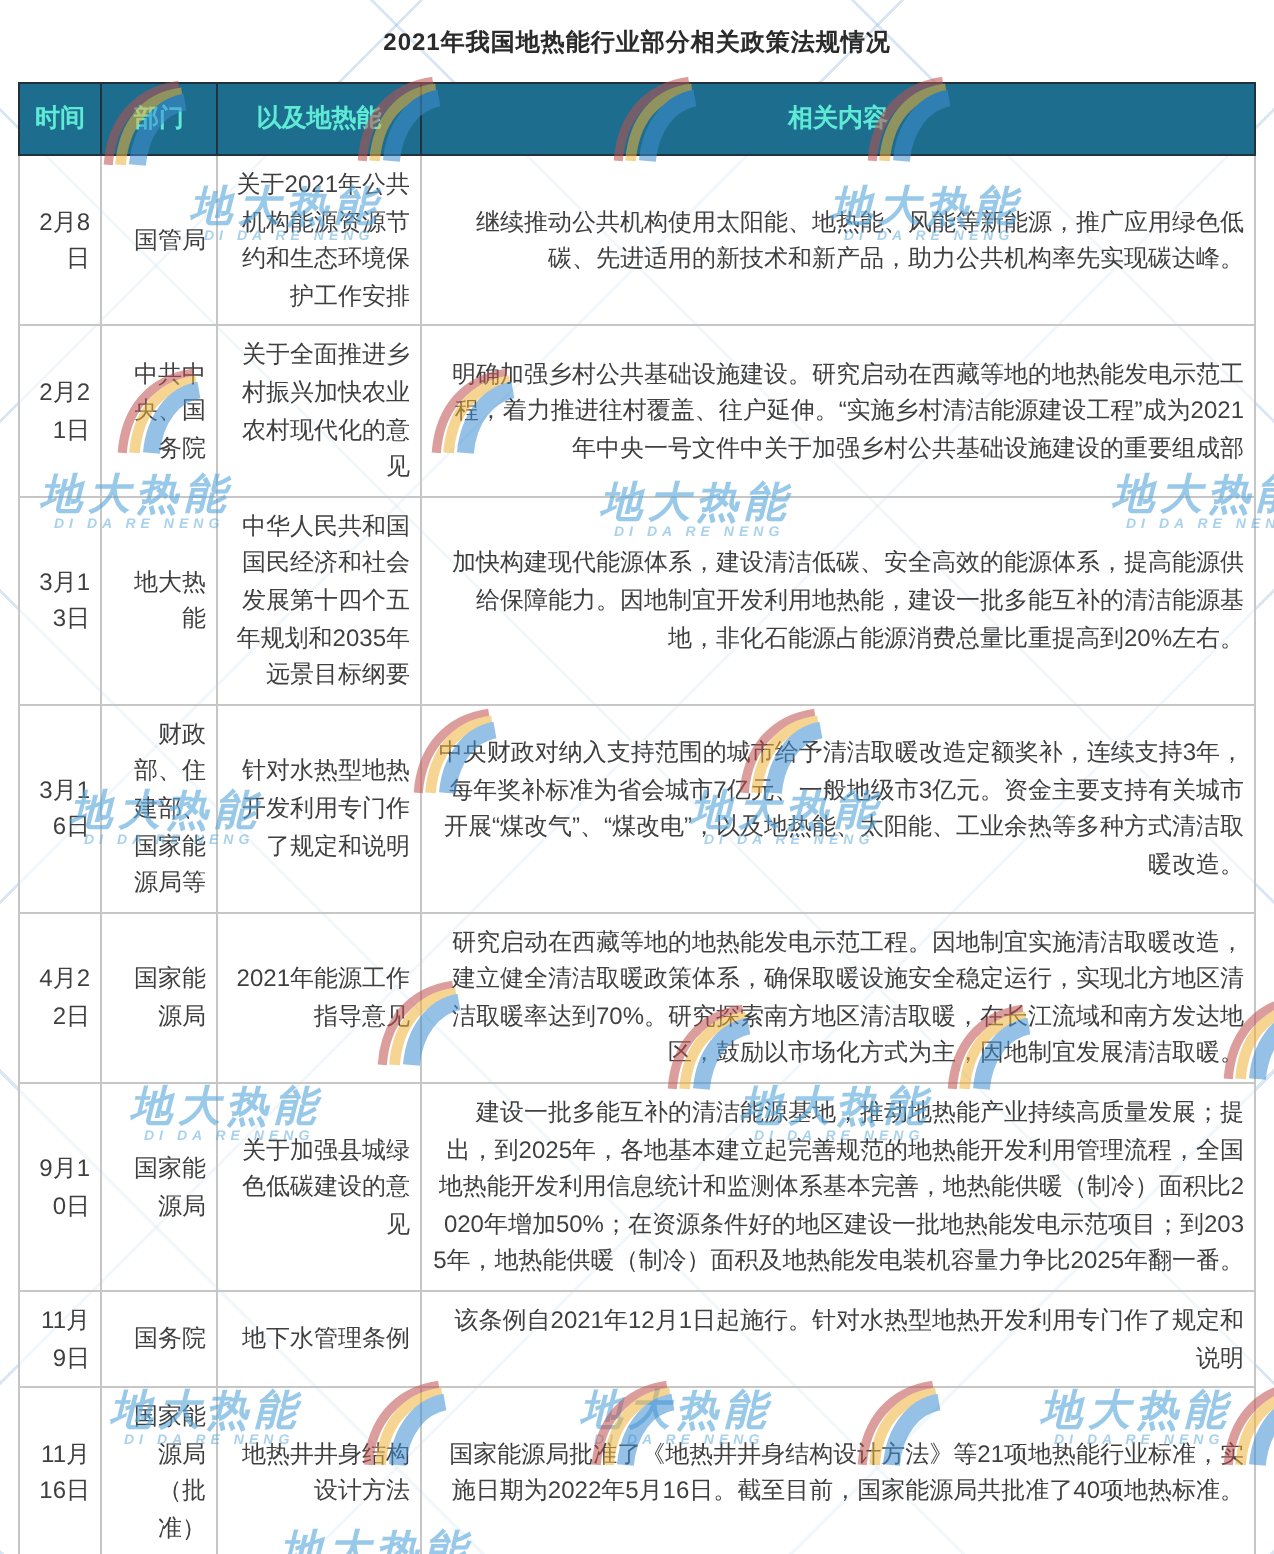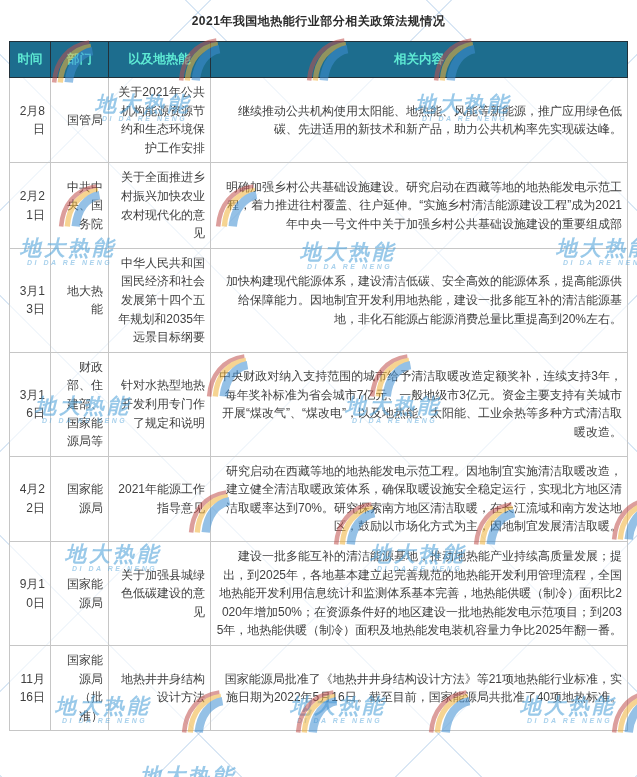--- a/index.html
+++ b/index.html
@@ -133,20 +133,26 @@
     <td>2021年能源工作指导意见</td>
     <td>研究启动在西藏等地的地热能发电示范工程。因地制宜实施清洁取暖改造，建立健全清洁取暖政策体系，确保取暖设施安全稳定运行，实现北方地区清洁取暖率达到70%。研究探索南方地区清洁取暖，在长江流域和南方发达地区，鼓励以市场化方式为主，因地制宜发展清洁取暖。</td>
   </tr>
         <tr>
     <td>9月10日</td>
     <td>国家能源局</td>
     <td>关于加强县城绿色低碳建设的意见</td>
     <td>建设一批多能互补的清洁能源基地，推动地热能产业持续高质量发展；提出，到2025年，各地基本建立起完善规范的地热能开发利用管理流程，全国地热能开发利用信息统计和监测体系基本完善，地热能供暖（制冷）面积比2020年增加50%；在资源条件好的地区建设一批地热能发电示范项目；到2035年，地热能供暖（制冷）面积及地热能发电装机容量力争比2025年翻一番。</td>
   </tr>
         <tr>
+    <td>11月9日</td>
+    <td>国务院</td>
+    <td>地下水管理条例</td>
+    <td>该条例自2021年12月1日起施行。针对水热型地热开发利用专门作了规定和说明</td>
+  </tr>
+        <tr>
     <td>11月16日</td>
     <td>国家能源局（批准）</td>
     <td>地热井井身结构设计方法</td>
     <td>国家能源局批准了《地热井井身结构设计方法》等21项地热能行业标准，实施日期为2022年5月16日。截至目前，国家能源局共批准了40项地热标准。</td>
   </tr>
       </tbody>
   </table>
 
   <div class="wm-layer">
       <div class="wm-text" style="left: 95px; top: 80px;">

